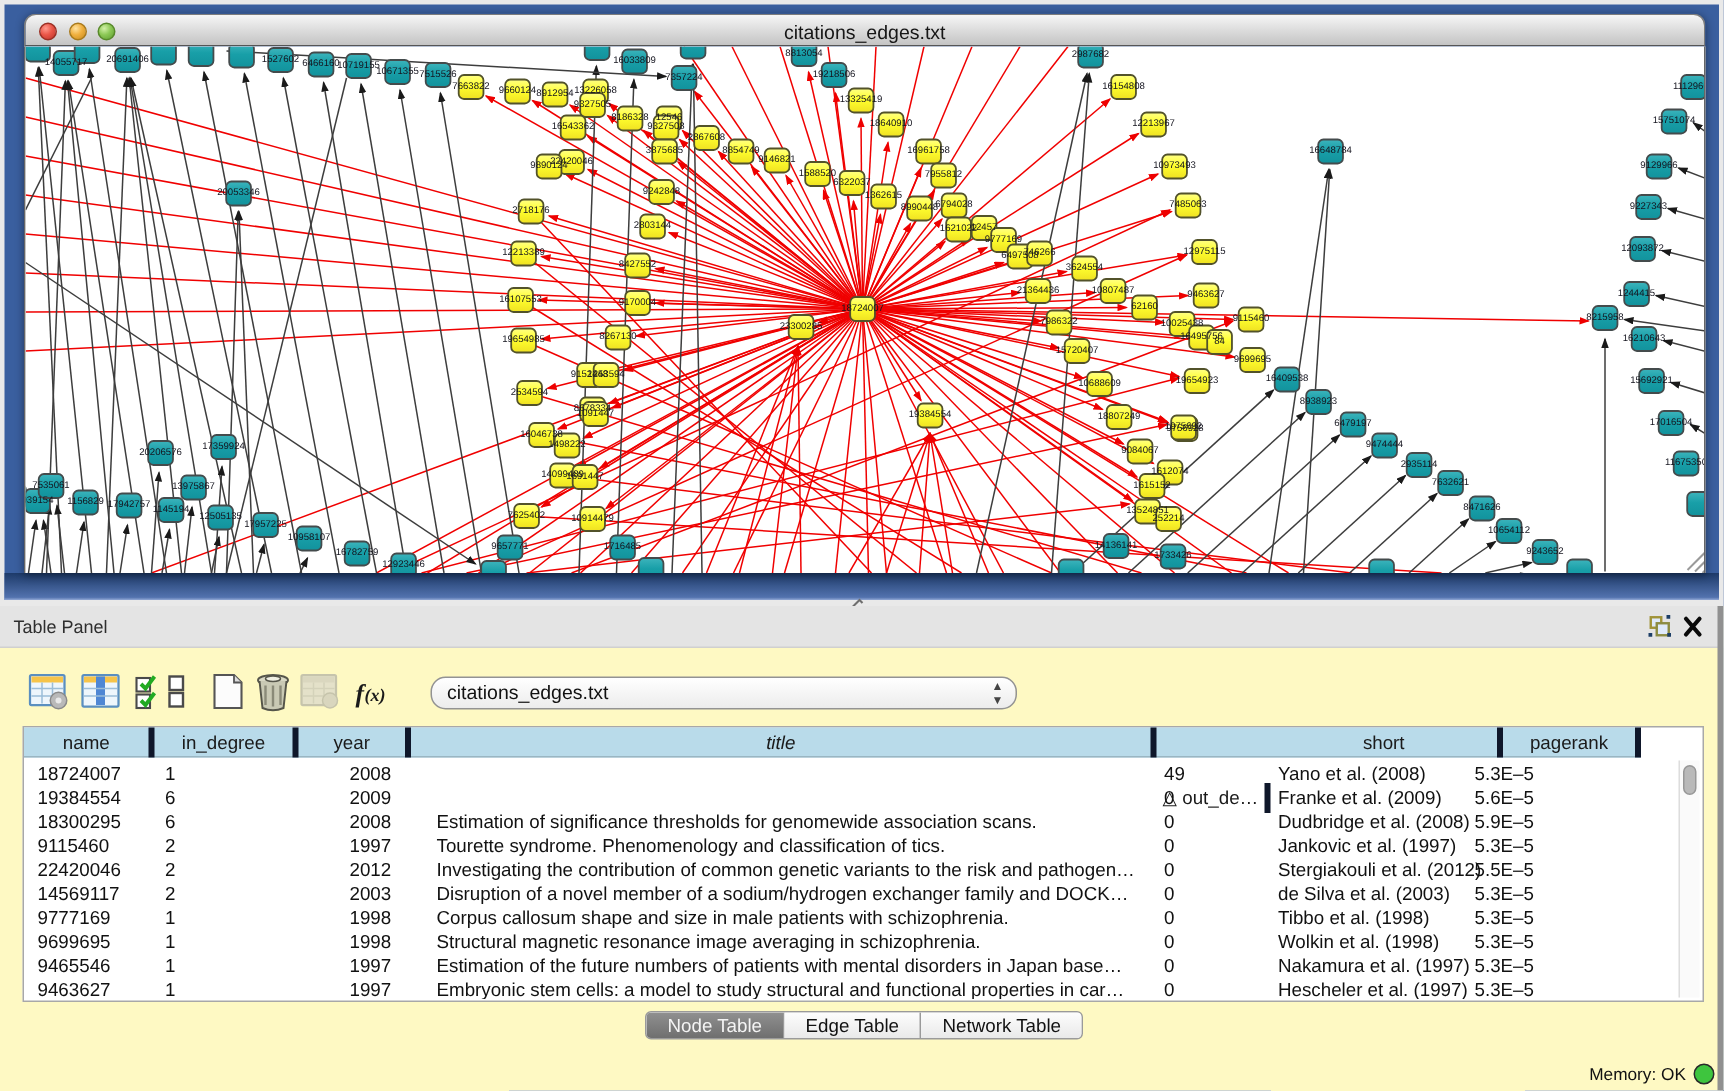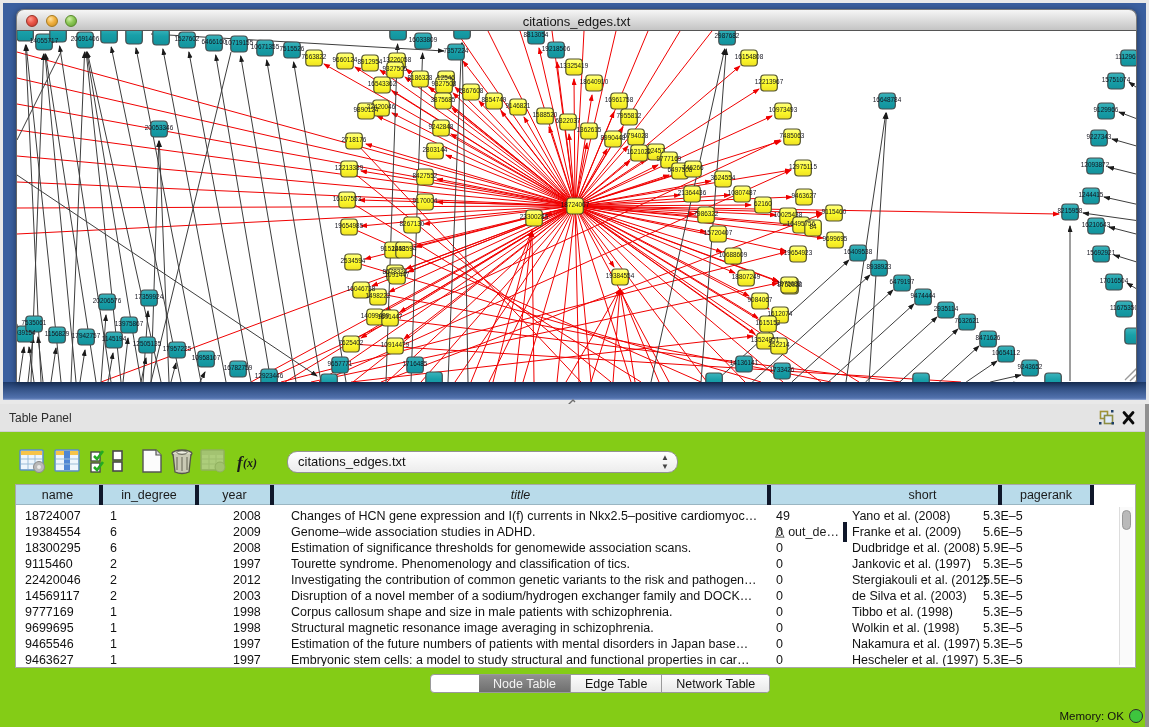--- a/index.html
+++ b/index.html
@@ -4,21 +4,21 @@
 html,body { width:1149px; height:727px; overflow:hidden; font-family:"Liberation Sans",sans-serif; background:#e9e9e9; }
 #app { position:relative; width:1149px; height:727px; }
 #netdesk { position:absolute; left:3px; top:3px; width:1143px; height:397px; background:#3a5f9f; }
 #netdesk .btmgrad { position:absolute; left:0; bottom:0; width:100%; height:18px; background:linear-gradient(#1d3a69,#5272ae 90%,#93a9d6); }
 #macwin { position:absolute; left:13px; top:6px; width:1121px; height:373px; border-radius:8px 8px 0 0; box-shadow:0 1px 6px rgba(0,0,0,.45); }
 #titlebar { position:absolute; left:0; top:0; width:100%; height:22px; border-radius:8px 8px 0 0;
   background:linear-gradient(#f6f6f6,#dadada 55%,#c4c4c4); border:1px solid #7c7c7c; border-bottom:1px solid #555; }
 #titlebar .t { position:absolute; width:100%; top:4px; text-align:center; font-size:13px; color:#161616; }
 .tl { position:absolute; top:5px; width:12px; height:12px; border-radius:50%; }
 #canvas-wrap { position:absolute; left:0px; top:22px; width:1121px; height:351px; background:#fff; border-left:1px solid #666; border-right:1px solid #666; overflow:hidden; }
-#tablepanel { position:absolute; left:0; top:404px; width:1149px; height:323px; background:#84cc16; }
+#tablepanel { position:absolute; left:0; top:404px; width:1149px; height:323px; background:#fef9c3; }
 #tp-title { position:absolute; left:0; top:0; width:100%; height:28px; background:#e4e4e4; border-bottom:1px solid #d0d0d0; }
 #tp-title .lbl { position:absolute; left:9px; top:7px; font-size:12px; color:#2e2e2e; }
 #tp-icons { position:absolute; right:12px; top:6px; }
 #toolbar { position:absolute; left:0; top:28px; width:100%; height:52px; }
 #combo { position:absolute; left:287px; top:19px; width:391px; height:22px; background:linear-gradient(#ffffff,#ececec); border:1px solid #939393; border-radius:10px; font-size:13px; color:#111; line-height:20px; padding-left:10px; }
 #combo .arr { position:absolute; right:8px; top:1px; font-size:8px; color:#444; line-height:9px; }
 #tablebox { position:absolute; left:15px; top:80px; width:1121px; height:184px; background:#fff; border:1px solid #a8a8a8; }
 #thead { position:absolute; left:0; top:0; width:1078px; height:20px; background:#b9dbea; border-bottom:1px solid #9ab6c2; }
 #thead div { position:absolute; top:0; height:20px; font-size:12.5px; color:#1a1a1a; text-align:center; line-height:20px; border-right:4px solid #0f172a; }
 #tbody { position:absolute; left:0; top:23px; width:1104px; height:158px; overflow:hidden; font-size:12.5px; color:#111; }
@@ -26,21 +26,21 @@
 .tr div { position:absolute; top:0; height:16px; overflow:hidden; }
 .c0 { left:9px;   width:85px; }
 .c1 { left:94px;  width:96px; }
 .c2 { left:189px; width:80px;margin-left:28px; }
 .c3 { left:275px; width:480px; }
 .c4 { left:760px; width:70px; }
 .c5 { left:836px; width:155px; }
 .c6 { left:967px;width:80px; }
 #vscroll { position:absolute; right:2px; top:22px; width:14px; height:158px; background:#fafafa; border-left:1px solid #ddd; }
 #vscroll .thumb { position:absolute; left:2px; top:3px; width:9px; height:20px; background:#b9b9b9; border:1px solid #979797; border-radius:5px; }
-#tabs { position:absolute; left:430px; top:270px; height:19px; display:flex; border:1px solid #9a9a9a; border-radius:4px; overflow:hidden; background:#fff;padding-left:48px; }
+#tabs { position:absolute; left:430px; top:270px; height:19px; display:flex; border:1px solid #9a9a9a; border-radius:4px; overflow:hidden; background:#fff; }
 #tabs div { font-size:12.5px; padding:0 14px; line-height:18px; color:#111; background:linear-gradient(#fdfdfd,#e9e9e9); border-right:1px solid #9a9a9a; }
 #tabs div.sel { background:linear-gradient(#909090,#6f6f6f); color:#f4f4f4; }
 #tabs div:last-child { border-right:none; }
 #status { position:absolute; right:6px; bottom:4px; font-size:11.5px; color:#111; }
 #status .dot { display:inline-block; width:14px; height:14px; border-radius:50%; background:#3ec53e; border:1.5px solid #2a2a2a; vertical-align:-3px; margin-left:5px; }
 </style></head>
 <body>
 <div id="app">
   <div id="netdesk">
     <div class="btmgrad"></div>
@@ -648,30 +648,28 @@
         <div style="left:258px;width:497px;font-style:italic;">title</div>
         <div style="left:755px;width:76px;margin-top:37px;">△ out_de…</div>
         <div style="left:831px;width:155px;">short</div>
         <div style="left:986px;width:92px;">pagerank</div>
       </div>
       <div id="tbody">
 <div class="tr">
             <div class="c0">18724007</div>
             <div class="c1">1</div>
             <div class="c2">2008</div>
-            <div class="c3">Changes of HCN gene expression and I(f) currents in Nkx2.5–positive cardiomyoc…</div>
             <div class="c4">49</div>
             <div class="c5">Yano et al. (2008)</div>
             <div class="c6">5.3E–5</div>
           </div>
 <div class="tr">
             <div class="c0">19384554</div>
             <div class="c1">6</div>
             <div class="c2">2009</div>
-            <div class="c3">Genome–wide association studies in ADHD.</div>
             <div class="c4">0</div>
             <div class="c5">Franke et al. (2009)</div>
             <div class="c6">5.6E–5</div>
           </div>
 <div class="tr">
             <div class="c0">18300295</div>
             <div class="c1">6</div>
             <div class="c2">2008</div>
             <div class="c3">Estimation of significance thresholds for genomewide association scans.</div>
             <div class="c4">0</div>

